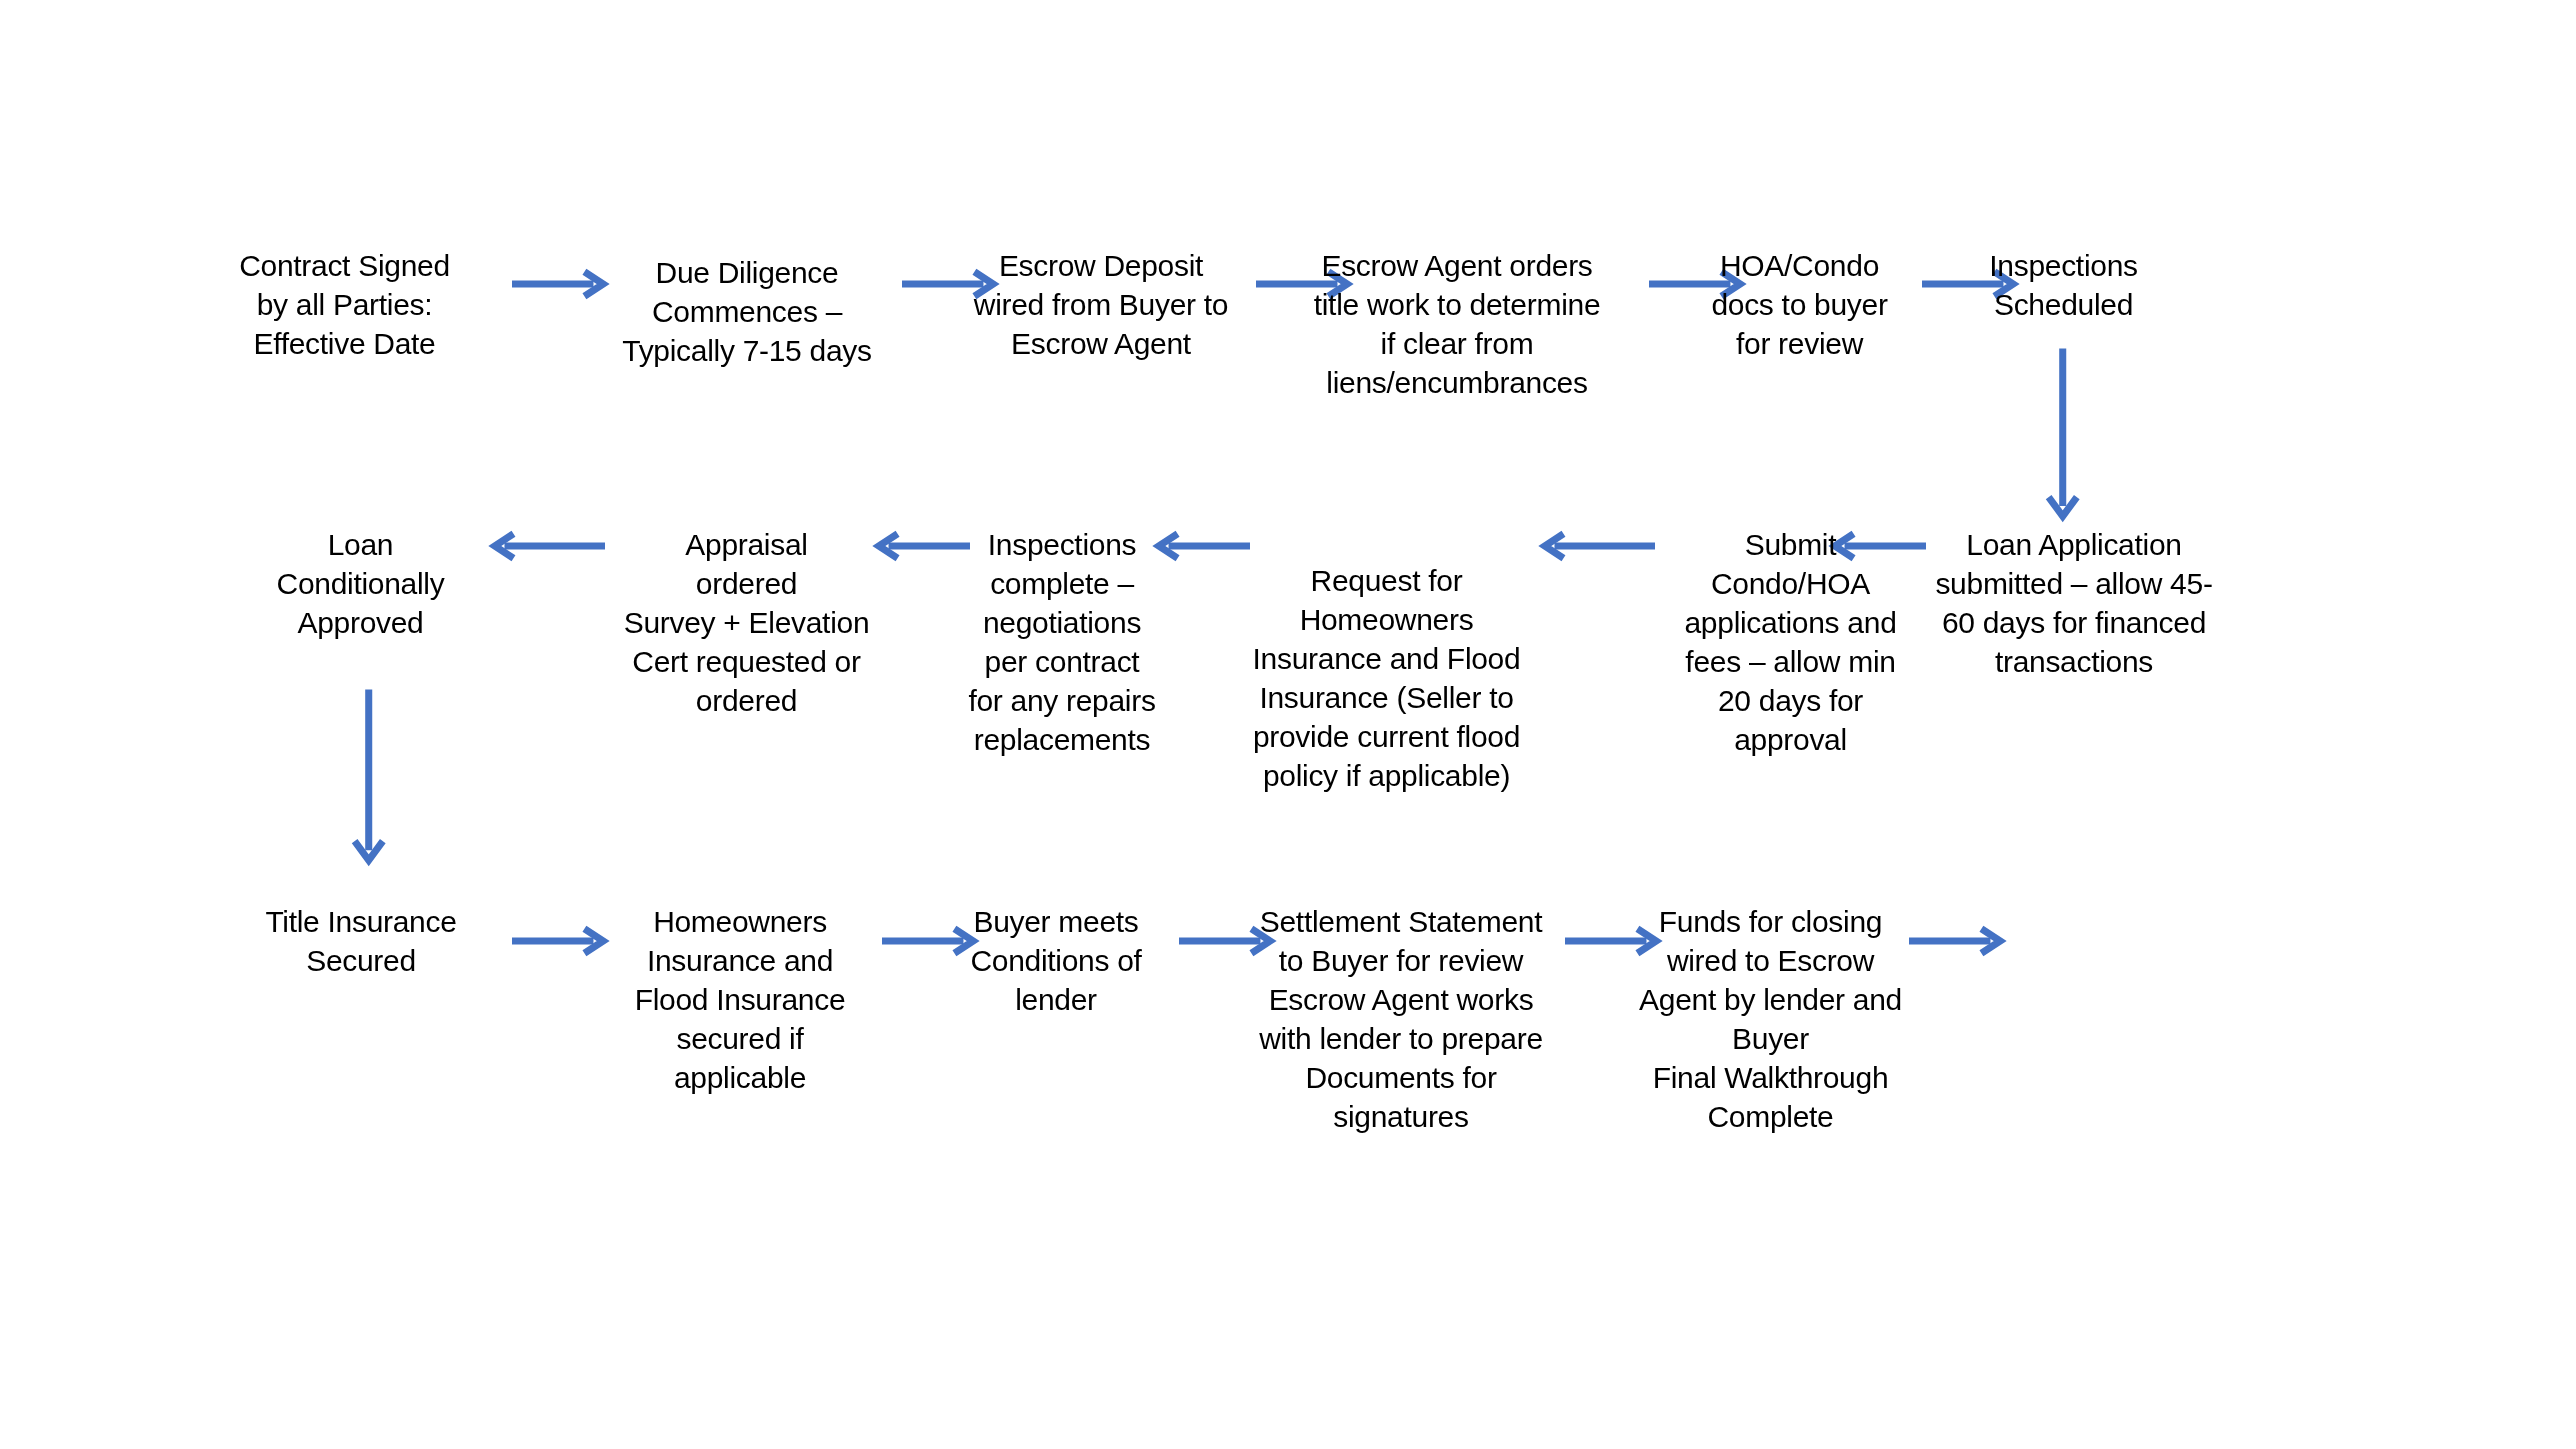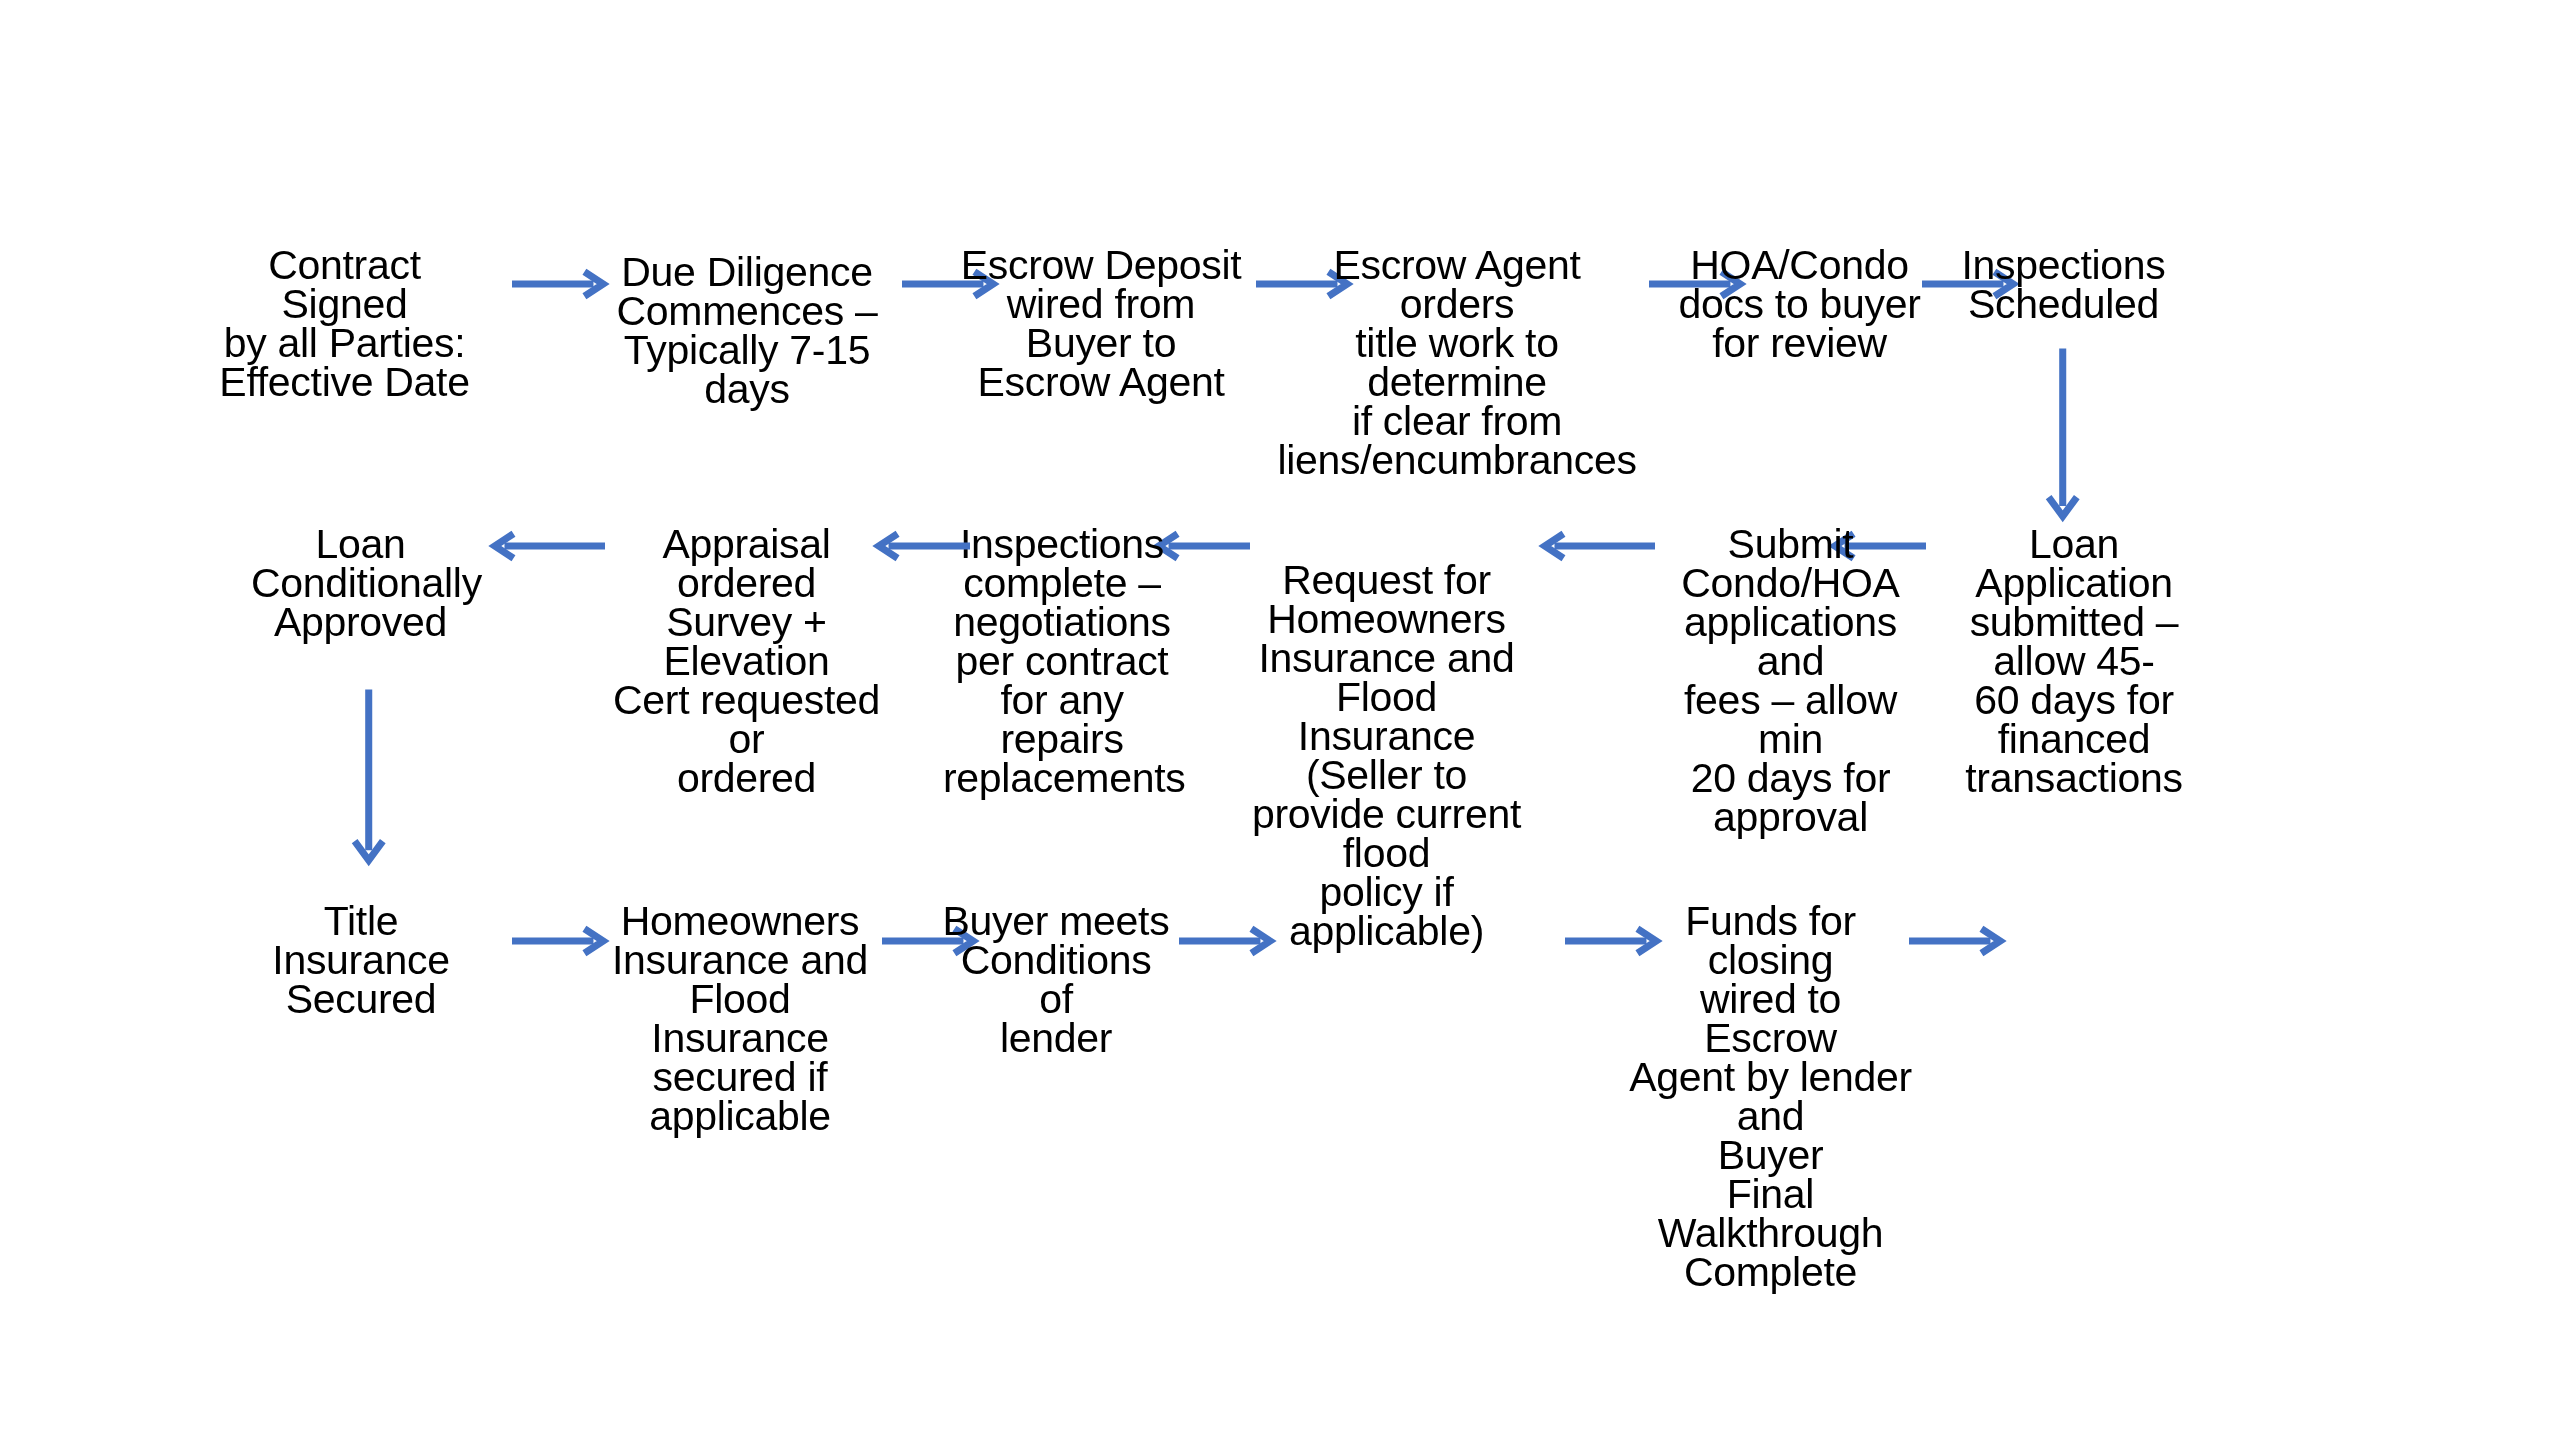--- a/index.html
+++ b/index.html
@@ -14,21 +14,21 @@
     height: 1449px;
     background: #ffffff;
     overflow: hidden;
     font-family: "Liberation Sans", sans-serif;
   }
   .node {
     position: absolute;
     text-align: center;
     color: #000000;
     font-family: "Liberation Sans", sans-serif;
-    font-size: 41px;
+    font-size: 30px;
     line-height: 39px;
     letter-spacing: -0.3px;
     white-space: pre-line;
     word-spacing: 0px;
   }
   .arrow-svg {
     position: absolute;
     overflow: visible;
     pointer-events: none;
   }
@@ -179,20 +179,26 @@
 
   <div class="node" style="left:940px; top:902px; width:232px;">Buyer meets
 Conditions of
 lender</div>
 
   <svg class="arrow-svg" style="left:1179px; top:926px; width:97px; height:30px;" viewBox="0 0 150 46">
     <line x1="0" y1="23" x2="126" y2="23" stroke="#4472C4" stroke-width="11"></line>
     <polyline points="112,4 141,23 112,42" fill="none" stroke="#4472C4" stroke-width="11"></polyline>
   </svg>
 
+  <div class="node" style="left:1240px; top:902px; width:322px;">Settlement Statement
+to Buyer for review
+Escrow Agent works
+with lender to prepare
+Documents for
+signatures</div>
 
   <svg class="arrow-svg" style="left:1565px; top:926px; width:97px; height:30px;" viewBox="0 0 150 46">
     <line x1="0" y1="23" x2="126" y2="23" stroke="#4472C4" stroke-width="11"></line>
     <polyline points="112,4 141,23 112,42" fill="none" stroke="#4472C4" stroke-width="11"></polyline>
   </svg>
 
   <div class="node" style="left:1629px; top:902px; width:283px;">Funds for closing
 wired to Escrow
 Agent by lender and
 Buyer

